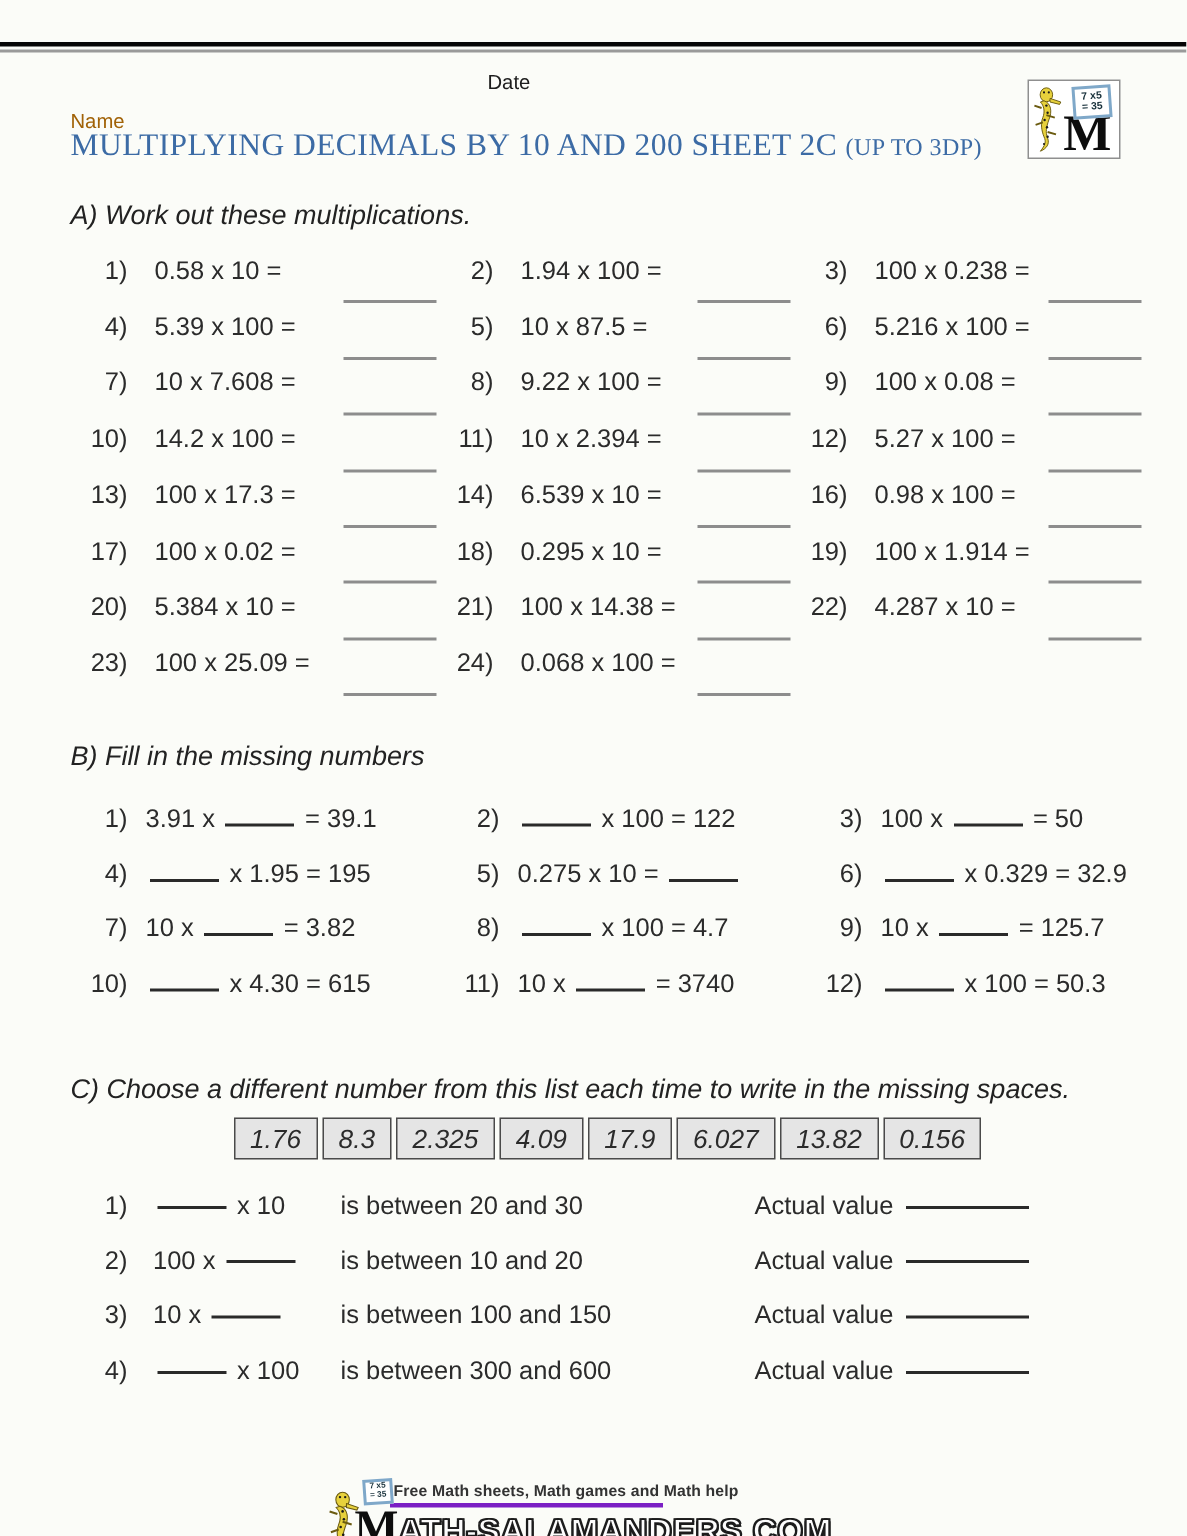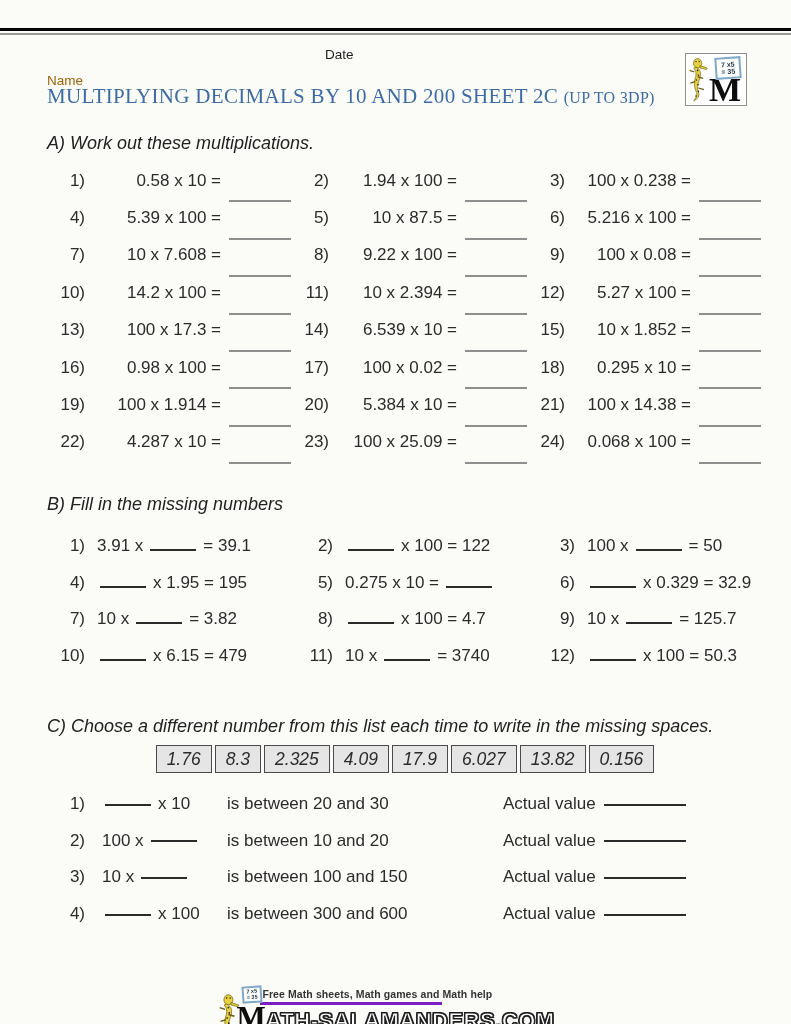--- a/index.html
+++ b/index.html
@@ -54,21 +54,21 @@
   #b-heading { top:494px; }
   #c-heading { top:716px; }
 
   
   .a-grid {
     position:absolute; top:162px; left:47px; width:716px;
     display:grid; grid-template-columns:244px 236px 234px; grid-auto-rows:37.4px;
   }
   .a-item { display:flex; align-items:center; }
   .pnum { width:38px; text-align:right; font-size:17px; flex:0 0 auto; }
-  .a-item .pexpr { flex:1; text-align:right; font-size:17px; padding-left:6px; }
+  .a-item .pexpr { flex:1; font-size:17px; padding-left:18px; }
   .ablank {
     flex:0 0 62px; margin-left:8px; align-self:flex-end;
     height:16px; border-bottom:2px solid #8d8d8d; margin-bottom:-3px;
   }
 
   
   .b-grid {
     position:absolute; top:528px; left:47px; width:716px;
     display:grid; grid-template-columns:248px 242px auto; grid-auto-rows:36.6px;
   }
@@ -249,25 +249,20 @@
     <span class="pexpr">100 x 17.3 =</span>
     <span class="ablank"></span>
   </div>
 
   <div class="a-item">
     <span class="pnum">14)</span>
     <span class="pexpr">6.539 x 10 =</span>
     <span class="ablank"></span>
   </div>
 
-  <div class="a-item">
-    <span class="pnum">15)</span>
-    <span class="pexpr">10 x 1.852 =</span>
-    <span class="ablank"></span>
-  </div>
 
   <div class="a-item">
     <span class="pnum">16)</span>
     <span class="pexpr">0.98 x 100 =</span>
     <span class="ablank"></span>
   </div>
 
   <div class="a-item">
     <span class="pnum">17)</span>
     <span class="pexpr">100 x 0.02 =</span>
@@ -359,21 +354,21 @@
     <span class="pbody"><span class="bblank"></span><span class="ptext">x 100 = 4.7</span></span>
   </div>
 
   <div class="b-item">
     <span class="pnum">9)</span>
     <span class="pbody"><span class="ptext">10 x</span><span class="bblank"></span><span class="ptext">= 125.7</span></span>
   </div>
 
   <div class="b-item">
     <span class="pnum">10)</span>
-    <span class="pbody"><span class="bblank"></span><span class="ptext">x 6.15 = 479</span></span>
+    <span class="pbody"><span class="bblank"></span><span class="ptext">x 4.30 = 615</span></span>
   </div>
 
   <div class="b-item">
     <span class="pnum">11)</span>
     <span class="pbody"><span class="ptext">10 x</span><span class="bblank"></span><span class="ptext">= 3740</span></span>
   </div>
 
   <div class="b-item">
     <span class="pnum">12)</span>
     <span class="pbody"><span class="bblank"></span><span class="ptext">x 100 = 50.3</span></span>

